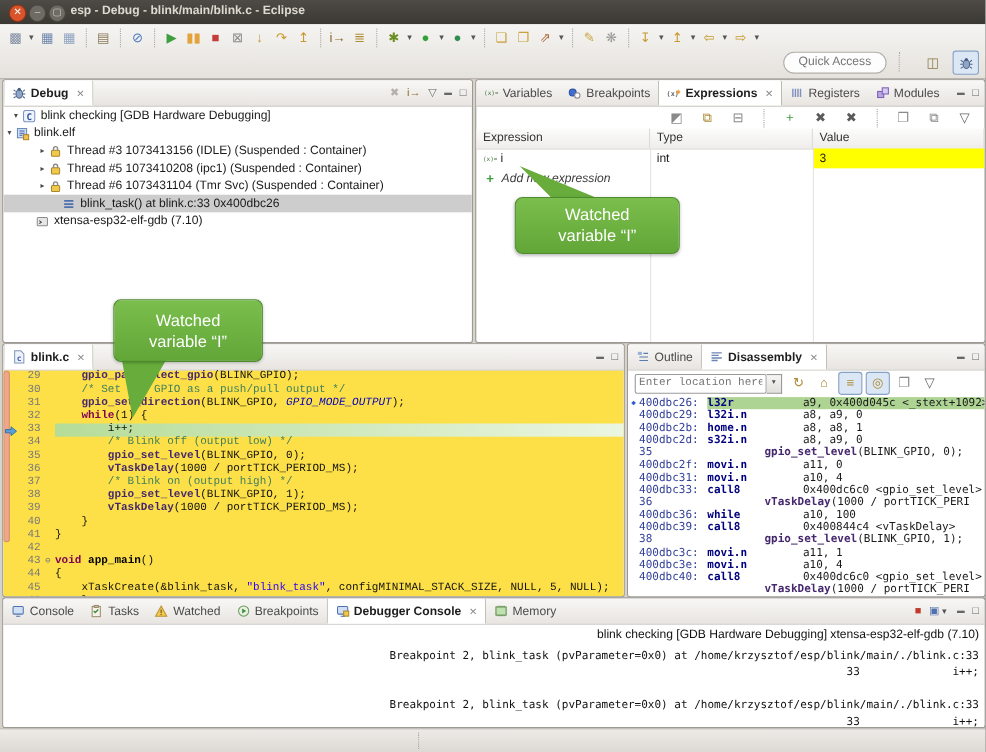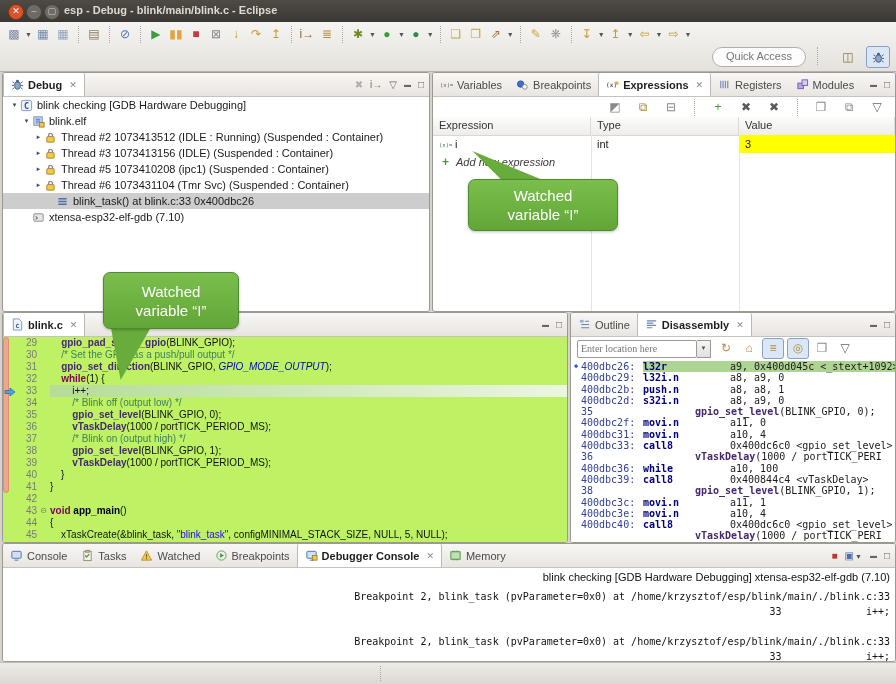--- a/index.html
+++ b/index.html
@@ -42,37 +42,37 @@
   .exhead{position:absolute;top:44px;left:0;right:0;height:18px;display:flex;background:linear-gradient(#fcfcfb,#eeedeb);border-bottom:1px solid #d9d7d3;font-size:11px;color:#333;}
   .exhead .hc{padding:2px 6px;border-right:1px solid #dddbd7;box-sizing:border-box;}
   .exrows{position:absolute;top:62px;left:0;right:0;bottom:0;}
   .exrow{display:flex;height:18px;align-items:center;font-size:11px;color:#1a1a1a;}
   .xc{box-sizing:border-box;padding:0 6px;display:flex;align-items:center;height:18px;}
   .col-a{width:158px;}.col-b{width:148px;}.col-c{flex:1;}
   .val-hl{background:#ffff00;}
   .addlbl{font-style:italic;color:#3a3a3a;margin-left:4px;}
   .vguide{position:absolute;top:62px;bottom:0;width:1px;background:#e6e4e0;}
   
-  .ed-content{position:absolute;top:24px;left:0;right:0;bottom:0;font-family:Liberation Sans, sans-serif;font-size:10px;line-height:12px;background:#bef264;}
+  .ed-content{position:absolute;top:24px;left:0;right:0;bottom:0;font-family:Liberation Mono, monospace;font-size:10px;line-height:12px;background:#fde047;}
   .range{position:absolute;left:0;top:0;width:6px;height:156px;background:#efa78c;border:1px solid #d88f70;border-radius:3px;box-sizing:border-box;}
   .ed-line{display:flex;height:12px;padding-left:9px;}
   .ed-ln{width:25px;text-align:right;color:#7a7a7a;flex:none;}
   .ed-fold{width:13px;flex:none;color:#777;font-size:8px;text-align:center;line-height:12px;}
   .ed-code{white-space:pre;flex:1;color:#111;}
   .ed-line.cur .ed-code{background:linear-gradient(90deg,#b5dc98,#ebf6e1);}
   .cur-mark{position:absolute;left:1px;width:12px;height:10px;}
   .kw{color:#7f0055;font-weight:bold;}
   .cmt{color:#3f7f5f;}
   .str{color:#2a00ff;}
   .en{color:#0000c0;font-style:italic;}
   .fn{color:#46286e;font-weight:bold;}
   .fd{color:#000;font-weight:bold;}
   
   .da-tb{position:absolute;top:24px;left:0;right:0;height:23px;display:flex;align-items:center;gap:5px;padding-left:6px;background:#fff;}
-  .da-combo{width:112px;height:16px;border:1px solid #9a9a9a;border-radius:2px;font-size:10px;color:#8a8a8a;padding:0 3px;font-family:Liberation Serif, serif;background:#fff;}
+  .da-combo{width:112px;height:16px;border:1px solid #9a9a9a;border-radius:2px;font-size:10px;color:#8a8a8a;padding:0 3px;font-family:Liberation Mono, monospace;background:#fff;}
   .da-combo-btn{width:13px;height:16px;border:1px solid #9a9a9a;border-left:none;background:linear-gradient(#f5f5f3,#e2e0dc);font-size:6px;color:#555;text-align:center;line-height:15px;margin-left:-5px;}
   .da-content{position:absolute;top:47px;left:0;right:0;bottom:0;font-family:"DejaVu Sans Mono",monospace;font-size:10px;background:#fff;padding-top:1px;}
   .da-line{display:flex;height:11.3px;line-height:11.3px;white-space:pre;}
   .da-mark{width:10px;flex:none;color:#2f5fd0;font-size:7px;text-align:center;}
   .da-addr{width:62px;flex:none;color:#33419b;}
   .da-body{flex:1;display:flex;gap:35px;}
   .da-line.cur .da-body{background:#aed494;}
   .da-mn{width:52px;flex:none;color:#00007f;font-weight:bold;}
   .da-ops{color:#1a1a1a;}
   .da-ind{width:52px;flex:none;}
@@ -242,69 +242,59 @@
         <div class="trow" style="padding-left:6px">
           <span class="twisty">▾</span>
           <span class="icn">
             <svg viewBox="0 0 14 14">
               <rect x="1.5" y="1.5" width="11" height="11" rx="2" fill="#eef3fb" stroke="#7a93c4"></rect>
               <text x="7" y="10.5" font-size="9" text-anchor="middle" fill="#2b4ea0" font-family="monospace" font-weight="bold">C</text>
             </svg>
           </span>
           <span class="tlabel">blink checking [GDB Hardware Debugging]</span>
         </div>
-        <div class="trow" style="padding-left:18px">
+        <div class="trow" style="">
           <span class="twisty">▾</span>
           <span class="icn">
             <svg viewBox="0 0 14 14">
               <rect x="2" y="2" width="9" height="9" fill="#cfe0f5" stroke="#6a87b5"></rect>
               <path d="M4 4.5h5M4 6.5h5M4 8.5h3" stroke="#3f5fbf"></path>
               <rect x="8" y="8" width="5" height="5" fill="#f3c24b" stroke="#a8812a"></rect>
             </svg>
           </span>
           <span class="tlabel">blink.elf</span>
         </div>
         <div class="trow" style="padding-left:30px">
           <span class="twisty">▸</span>
           <span class="icn">
             <svg viewBox="0 0 14 14">
               <rect x="3" y="6" width="8" height="6" rx="1" fill="#f0c84c" stroke="#a8872a"></rect>
               <path d="M5 6V4.5a2 2 0 0 1 4 0V6" fill="none" stroke="#8a8a8a" stroke-width="1.4"></path>
             </svg>
           </span>
-          <span class="tlabel">Thread #2 1073413512 (IDLE : Running) (Suspended : Container)</span>
+          <span class="tlabel">Thread #3 1073413156 (IDLE) (Suspended : Container)</span>
         </div>
         <div class="trow" style="padding-left:30px">
           <span class="twisty">▸</span>
           <span class="icn">
             <svg viewBox="0 0 14 14">
               <rect x="3" y="6" width="8" height="6" rx="1" fill="#f0c84c" stroke="#a8872a"></rect>
               <path d="M5 6V4.5a2 2 0 0 1 4 0V6" fill="none" stroke="#8a8a8a" stroke-width="1.4"></path>
             </svg>
           </span>
-          <span class="tlabel">Thread #3 1073413156 (IDLE) (Suspended : Container)</span>
+          <span class="tlabel">Thread #5 1073410208 (ipc1) (Suspended : Container)</span>
         </div>
         <div class="trow" style="padding-left:30px">
           <span class="twisty">▸</span>
           <span class="icn">
             <svg viewBox="0 0 14 14">
               <rect x="3" y="6" width="8" height="6" rx="1" fill="#f0c84c" stroke="#a8872a"></rect>
               <path d="M5 6V4.5a2 2 0 0 1 4 0V6" fill="none" stroke="#8a8a8a" stroke-width="1.4"></path>
             </svg>
           </span>
-          <span class="tlabel">Thread #5 1073410208 (ipc1) (Suspended : Container)</span>
-        </div>
-        <div class="trow" style="padding-left:30px">
-          <span class="twisty">▸</span>
-          <span class="icn">
-            <svg viewBox="0 0 14 14">
-              <rect x="3" y="6" width="8" height="6" rx="1" fill="#f0c84c" stroke="#a8872a"></rect>
-              <path d="M5 6V4.5a2 2 0 0 1 4 0V6" fill="none" stroke="#8a8a8a" stroke-width="1.4"></path>
-            </svg>
-          </span>
           <span class="tlabel">Thread #6 1073431104 (Tmr Svc) (Suspended : Container)</span>
         </div>
         <div class="trow selected" style="padding-left:42px">
           <span class="twisty"></span>
           <span class="icn">
             <svg viewBox="0 0 14 14">
               <path d="M2.5 4h9M2.5 7h9M2.5 10h9" stroke="#4f6fae" stroke-width="1.7"></path>
             </svg>
           </span>
           <span class="tlabel">blink_task() at blink.c:33 0x400dbc26</span>
@@ -609,21 +599,21 @@
             <span class="g-icn" style="color:#8a8a8a;font-size:12px">❐</span>
           </span>
           <span style="display:inline-flex;align-items:center;">
             <span class="g-icn" style="color:#666666;font-size:12px">▽</span>
           </span>
         </span>
     </div>
     <div class="da-content" id="da-lines">
         <div class="da-line cur"><span class="da-mark">◆</span><span class="da-addr">400dbc26:</span><span class="da-body"><span class="da-mn">l32r</span><span class="da-ops">a9, 0x400d045c &lt;_stext+1092&gt;</span></span></div>
         <div class="da-line"><span class="da-mark"></span><span class="da-addr">400dbc29:</span><span class="da-body"><span class="da-mn">l32i.n</span><span class="da-ops">a8, a9, 0</span></span></div>
-        <div class="da-line"><span class="da-mark"></span><span class="da-addr">400dbc2b:</span><span class="da-body"><span class="da-mn">push.n</span><span class="da-ops">a8, a8, 1</span></span></div>
+        <div class="da-line"><span class="da-mark"></span><span class="da-addr">400dbc2b:</span><span class="da-body"><span class="da-mn">home.n</span><span class="da-ops">a8, a8, 1</span></span></div>
         <div class="da-line"><span class="da-mark"></span><span class="da-addr">400dbc2d:</span><span class="da-body"><span class="da-mn">s32i.n</span><span class="da-ops">a8, a9, 0</span></span></div>
         <div class="da-line src"><span class="da-mark"></span><span class="da-addr">35</span><span class="da-ind"></span><span><span class="fn">gpio_set_level</span><span class="da-ops">(BLINK_GPIO, 0);</span></span></div>
         <div class="da-line"><span class="da-mark"></span><span class="da-addr">400dbc2f:</span><span class="da-body"><span class="da-mn">movi.n</span><span class="da-ops">a11, 0</span></span></div>
         <div class="da-line"><span class="da-mark"></span><span class="da-addr">400dbc31:</span><span class="da-body"><span class="da-mn">movi.n</span><span class="da-ops">a10, 4</span></span></div>
         <div class="da-line"><span class="da-mark"></span><span class="da-addr">400dbc33:</span><span class="da-body"><span class="da-mn">call8</span><span class="da-ops">0x400dc6c0 &lt;gpio_set_level&gt;</span></span></div>
         <div class="da-line src"><span class="da-mark"></span><span class="da-addr">36</span><span class="da-ind"></span><span><span class="fn">vTaskDelay</span><span class="da-ops">(1000 / portTICK_PERI</span></span></div>
         <div class="da-line"><span class="da-mark"></span><span class="da-addr">400dbc36:</span><span class="da-body"><span class="da-mn">while</span><span class="da-ops">a10, 100</span></span></div>
         <div class="da-line"><span class="da-mark"></span><span class="da-addr">400dbc39:</span><span class="da-body"><span class="da-mn">call8</span><span class="da-ops">0x400844c4 &lt;vTaskDelay&gt;</span></span></div>
         <div class="da-line src"><span class="da-mark"></span><span class="da-addr">38</span><span class="da-ind"></span><span><span class="fn">gpio_set_level</span><span class="da-ops">(BLINK_GPIO, 1);</span></span></div>
         <div class="da-line"><span class="da-mark"></span><span class="da-addr">400dbc3c:</span><span class="da-body"><span class="da-mn">movi.n</span><span class="da-ops">a11, 1</span></span></div>

